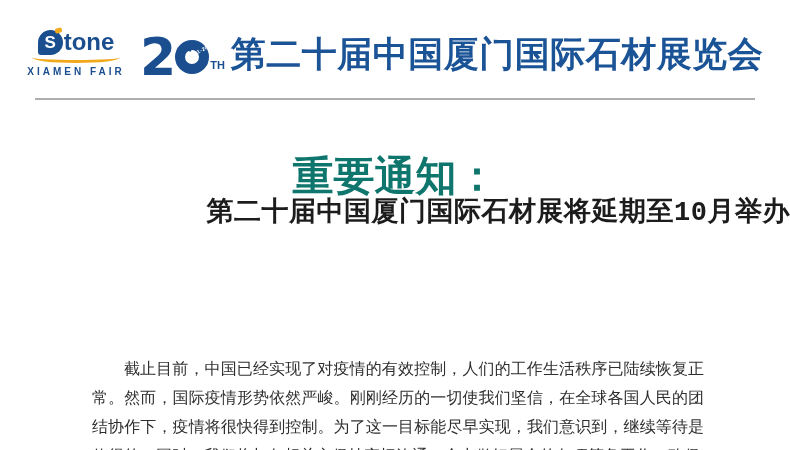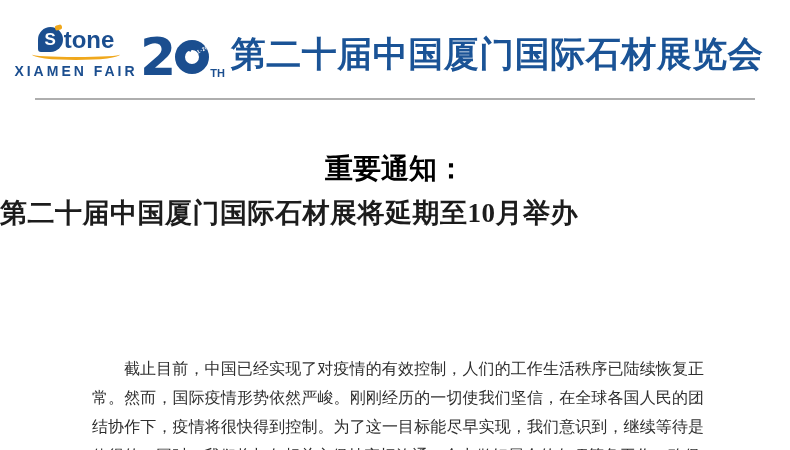--- a/index.html
+++ b/index.html
@@ -31,21 +31,21 @@
   }
   .logo-brand{
     color:#1b4e8f;font-weight:800;font-size:24px;line-height:1;
     letter-spacing:0;margin-left:1px;
   }
   .logo-swoosh{
     width:88px;height:8px;margin-top:-3px;
     border-bottom:3px solid #f0a81c;border-radius:50%;
   }
   .logo-tagline{
-    color:#1b4e8f;font-size:14px;font-weight:bold;
+    color:#1b4e8f;font-size:10px;font-weight:bold;
     letter-spacing:3px;margin-top:3px;white-space:nowrap;
   }
   .header-divider{width:1px;height:42px;background:#c8c8c8;margin:0 10px 0 8px;}
   .logo-20{display:flex;align-items:flex-end;position:relative;width:92px;height:52px;}
   .logo-20-two{
     color:#1b4e8f;font-weight:900;font-size:52px;line-height:44px;
     font-family:"DejaVu Sans","Liberation Sans",sans-serif;letter-spacing:-3px;
   }
   .logo-20-zero{
     position:relative;width:34px;height:34px;margin:0 0 5px 2px;
@@ -56,40 +56,40 @@
     border-left:14px solid transparent;border-bottom:12px solid #1b4e8f;
     transform:rotate(18deg);
   }
   .logo-20-years{
     position:absolute;top:-3px;left:-6px;width:44px;
     color:#ffffff;font-size:5px;font-weight:bold;letter-spacing:.5px;
     transform:rotate(-28deg);text-align:center;white-space:nowrap;
   }
   .logo-20-th{
     color:#1b4e8f;font-weight:900;font-size:11px;line-height:1;
-    margin:0 0 0 1px;
+    margin:0 0 8px 1px;
   }
   .header-title{
     color:#1a5396;font-weight:900;font-size:35px;line-height:1;
     white-space:nowrap;margin-left:6px;letter-spacing:0.5px;text-align:center;
   }
   .header-rule{
     position:absolute;left:35px;right:35px;top:98px;height:2px;
     background:#aeaeae;
   }
   
   .notice-heading{
     position:absolute;top:152px;left:0;right:0;
-    text-align:center;font-size:28px;font-weight:bold;color:#000000;
+    text-align:center;font-size:41px;font-weight:bold;color:#0f766e;
     line-height:1.2;
   }
   .notice-subheading{
     position:absolute;top:196px;left:0;right:0;
-    text-align:left;font-size:27px;font-weight:bold;color:#1c1c1c;
-    line-height:1.3;letter-spacing:0.5px;
+    text-align:right;font-size:27px;font-weight:bold;color:#1c1c1c;
+    line-height:1.3;letter-spacing:0.5px;font-family:Liberation Mono, monospace;
   }
   .salutation{
     position:absolute;top:299px;left:92px;
     font-size:16px;line-height:20px;color:#2e2e2e;
   }
   .body-paragraph{
     position:absolute;top:354px;left:92px;width:612px;
     font-size:16px;line-height:29px;color:#2e2e2e;
     text-align:justify;text-justify:inter-character;text-indent:2em;
   }

